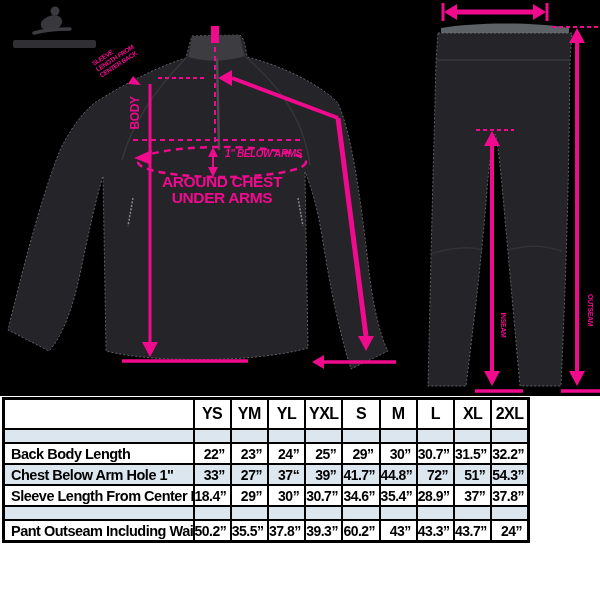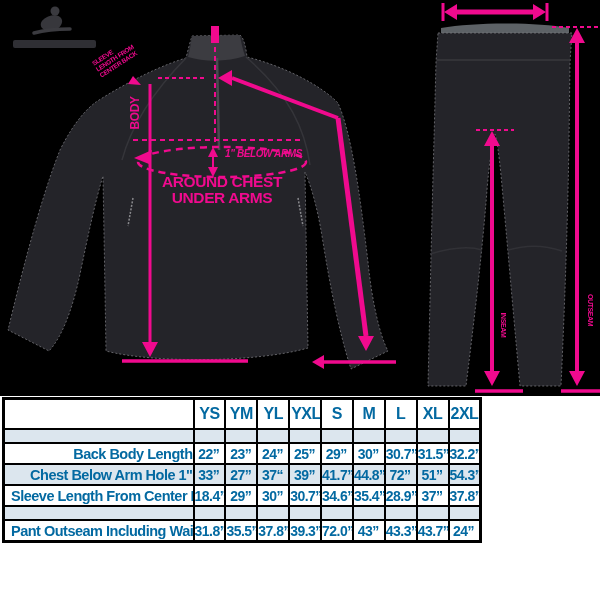--- a/index.html
+++ b/index.html
@@ -6,31 +6,31 @@
   body{
     width:600px;height:600px;overflow:hidden;background:#ffffff;
     font-family:"Liberation Sans",sans-serif;
   }
   .diagram{
     position:relative;width:600px;height:396px;background:#000000;
   }
   .diagram svg{display:block;}
   .pink-label{fill:#F00A8E;font-family:"Liberation Sans",sans-serif;font-weight:bold;letter-spacing:-0.4px;}
   .size-table{
-    border-collapse:collapse;table-layout:fixed;width:480px;margin:1px 2px 0 2px;
+    border-collapse:collapse;table-layout:fixed;width:528px;margin:1px 2px 0 2px;
     border:3px solid #000;
-    font-family:"Liberation Sans",sans-serif;font-weight:bold;color:#0369a1;
+    font-family:"Liberation Sans",sans-serif;font-weight:bold;color:#000000;
   }
   .size-table th,.size-table td{
     border:2px solid #000;overflow:hidden;white-space:nowrap;
     letter-spacing:-0.5px;
   }
   .size-table th{height:26px;font-size:16px;text-align:center;background:#fff;}
   .size-table td{height:19px;font-size:14px;text-align:right;padding:0 5px 0 0;background:#fff;}
-  .size-table td.lbl{text-align:right;padding:0 0 0 6px;font-size:14.5px;}
+  .size-table td.lbl{text-align:left;padding:0 0 0 6px;font-size:14.5px;}
   .size-table tr.sp td{height:12px;background:#dce6ee;padding:0;}
   .size-table tr.blue td{background:#dce6ee;}
 </style>
 </head>
 <body>
 
 <div class="diagram">
 <svg width="600" height="396" viewBox="0 0 600 396">
 
   <g>
@@ -239,24 +239,24 @@
         <td></td>
         <td></td>
         <td></td>
         <td></td>
         <td></td>
         <td></td>
         <td></td>
   </tr>
   <tr>
     <td class="lbl">Pant Outseam Including Waist</td>
-    <td>31.8”</td>
+    <td>50.2”</td>
     <td>35.5”</td>
     <td>37.8”</td>
     <td>39.3”</td>
-    <td>72.0”</td>
+    <td>60.2”</td>
     <td>43”</td>
     <td>43.3”</td>
     <td>43.7”</td>
     <td>24”</td>
   </tr>
 </tbody>
   </table>
 
 </body></html>

